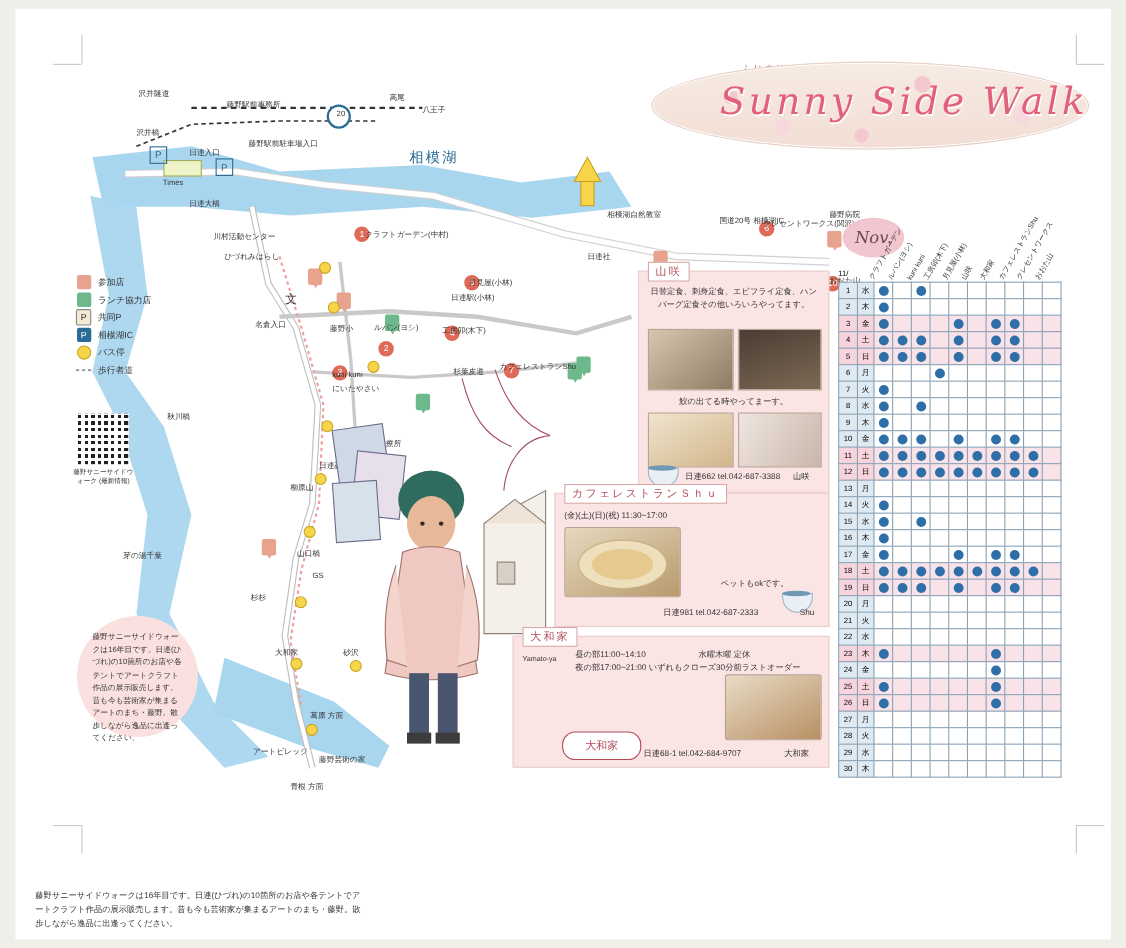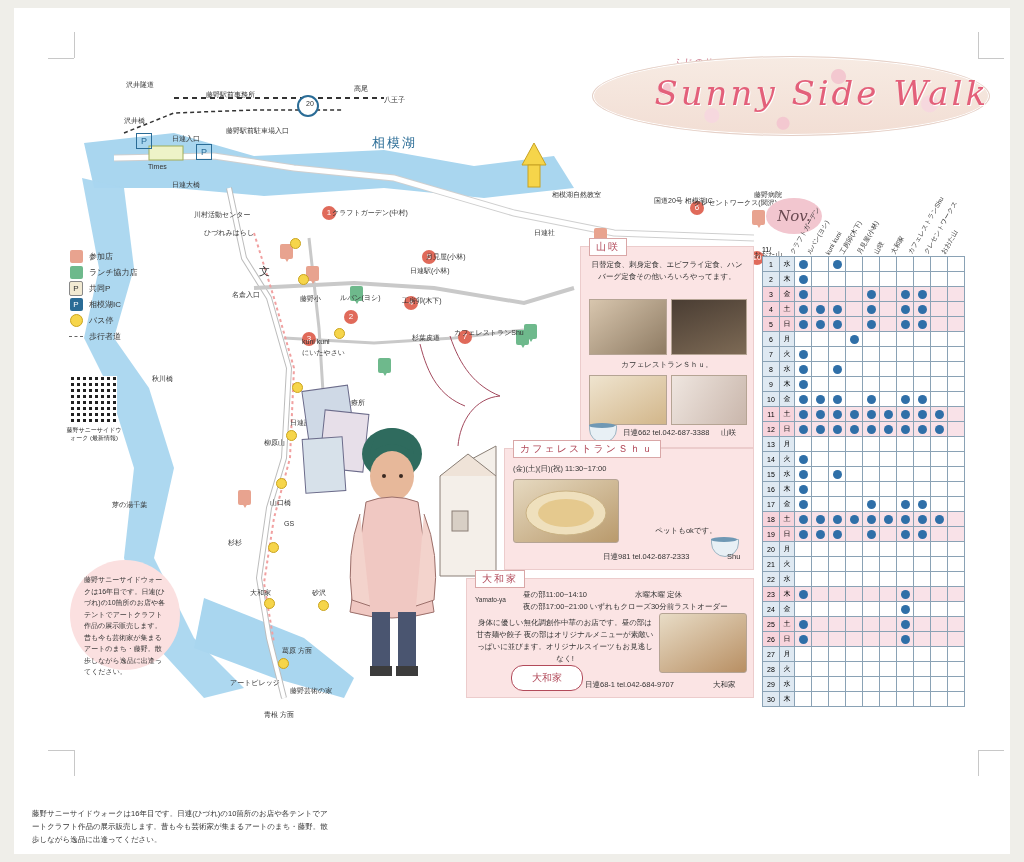--- a/index.html
+++ b/index.html
@@ -324,21 +324,21 @@
     </svg>
   </div>
 
   <div class="intro">藤野サニーサイドウォークは16年目です。日連(ひづれ)の10箇所のお店や各テントでアートクラフト作品の展示販売します。昔も今も芸術家が集まるアートのまち・藤野。散歩しながら逸品に出逢ってください。</div>
 
   <div class="card" style="left:566px;top:238px;width:172px;height:200px;">
     <div class="tag">山咲</div>
     <div class="body" style="position:absolute;left:8px;top:12px;width:156px;">日替定食、刺身定食、エビフライ定食、ハンバーグ定食その他いろいろやってます。</div>
     <div class="photo food1" style="left:8px;top:52px;width:76px;height:54px;"></div>
     <div class="photo food2" style="left:90px;top:52px;width:74px;height:54px;"></div>
-    <div class="body" style="position:absolute;left:8px;top:112px;width:156px;">カフェレストランＳｈｕ。</div>
+    <div class="body" style="position:absolute;left:8px;top:112px;width:156px;">鮫の出てる時やってまーす。</div>
     <div class="photo food3" style="left:8px;top:128px;width:76px;height:48px;"></div>
     <div class="photo fan" style="left:90px;top:128px;width:74px;height:48px;"></div>
     <div class="bowl" style="left:8px;top:178px;"></div>
     <div class="body" style="position:absolute;left:42px;top:180px;">日連662  tel.042-687-3388</div>
     <div class="body" style="position:absolute;left:140px;top:180px;">山咲</div>
   </div>
 
   <div class="card" style="left:490px;top:440px;width:248px;height:120px;">
     <div class="tag">カフェレストランＳｈｕ</div>
     <div class="body" style="position:absolute;left:8px;top:14px;">(金)(土)(日)(祝) 11:30~17:00</div>
@@ -353,21 +353,20 @@
     <div class="body" style="position:absolute;left:98px;top:102px;">日連981  tel.042-687-2333</div>
     <div class="body" style="position:absolute;left:222px;top:102px;">Shu</div>
   </div>
 
   <div class="card" style="left:452px;top:570px;width:286px;height:118px;">
     <div class="tag">大和家</div>
     <div class="body" style="position:absolute;left:8px;top:16px;font-size:6.5px;">Yamato-ya</div>
     <div class="body" style="position:absolute;left:56px;top:10px;">昼の部11:00~14:10</div>
     <div class="body" style="position:absolute;left:168px;top:10px;">水曜木曜 定休</div>
     <div class="body" style="position:absolute;left:56px;top:22px;">夜の部17:00~21:00  いずれもクローズ30分前ラストオーダー</div>
-    <div class="body" style="position:absolute;left:8px;top:38px;width:180px;">身体に優しい無化調創作中華のお店です。昼の部は甘杏麺や餃子 夜の部はオリジナルメニューが素敵いっぱいに並びます。オリジナルスイーツもお見逃しなく!</div>
     <div class="photo" style="left:192px;top:34px;width:86px;height:58px;background:linear-gradient(150deg,#e8dcc6,#b88f63);border-radius:3px;"></div>
     <div style="position:absolute;left:44px;top:86px;width:70px;height:24px;border-radius:12px;background:#fff;border:1px solid #b24a5a;display:flex;align-items:center;justify-content:center;font-size:10px;color:#b24a5a;">
       <span>大和家</span>
     </div>
     <div class="body" style="position:absolute;left:118px;top:100px;">日連68-1  tel.042-684-9707</div>
     <div class="body" style="position:absolute;left:246px;top:100px;">大和家</div>
   </div>
 
   <div class="calhead" id="cal-head">
       <span style="left: 34px;">クラフトガーデン</span>

